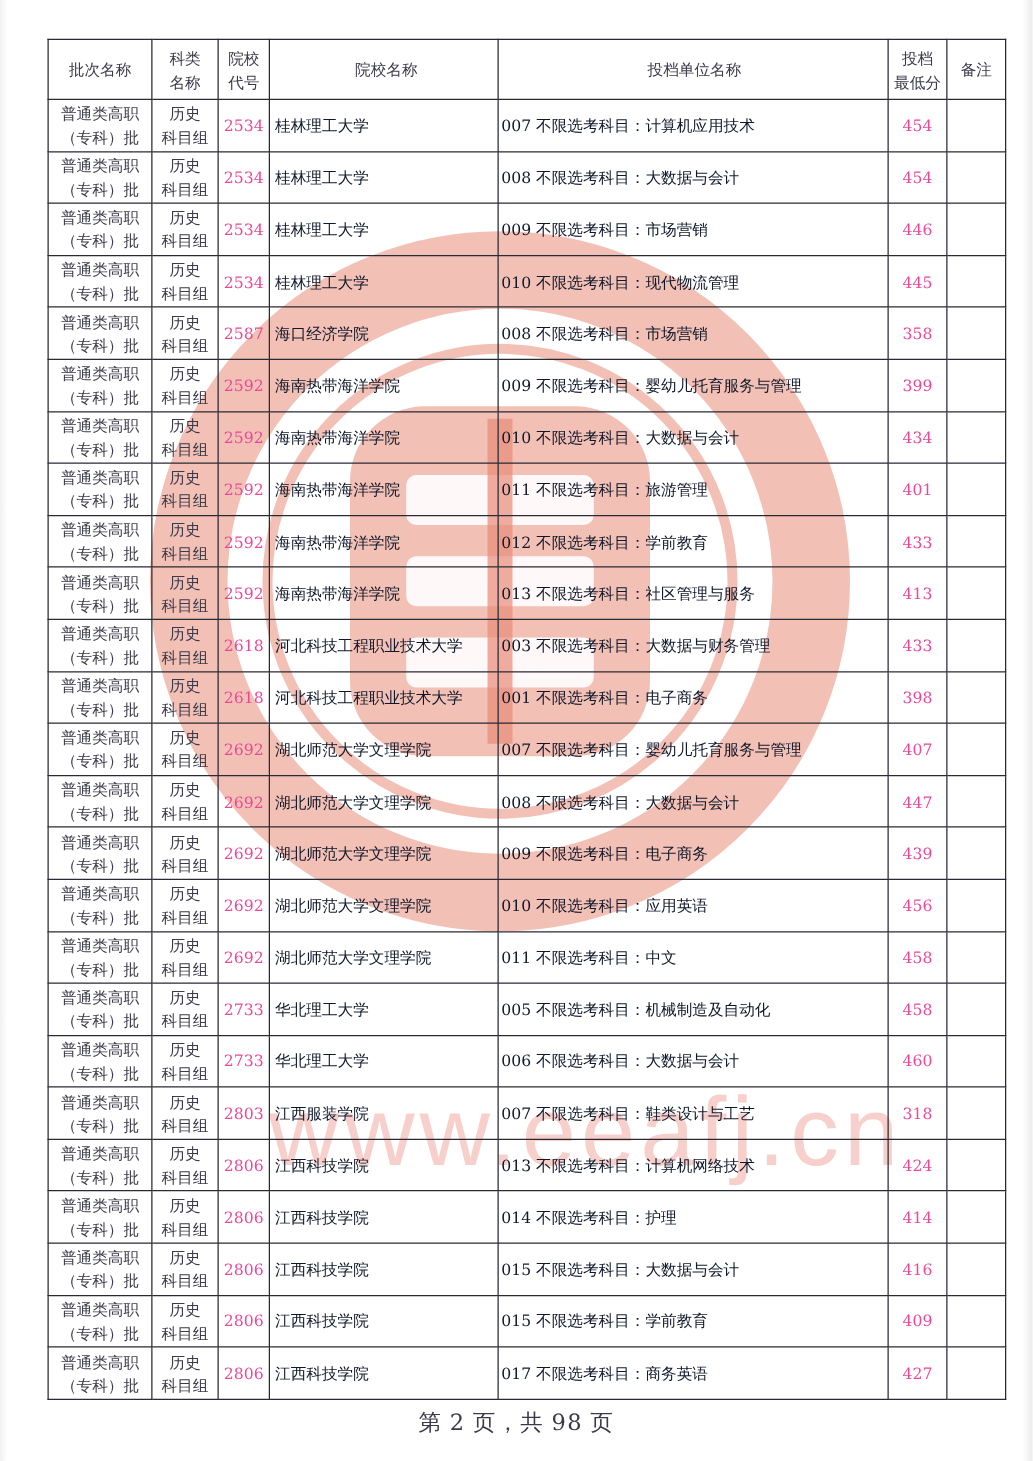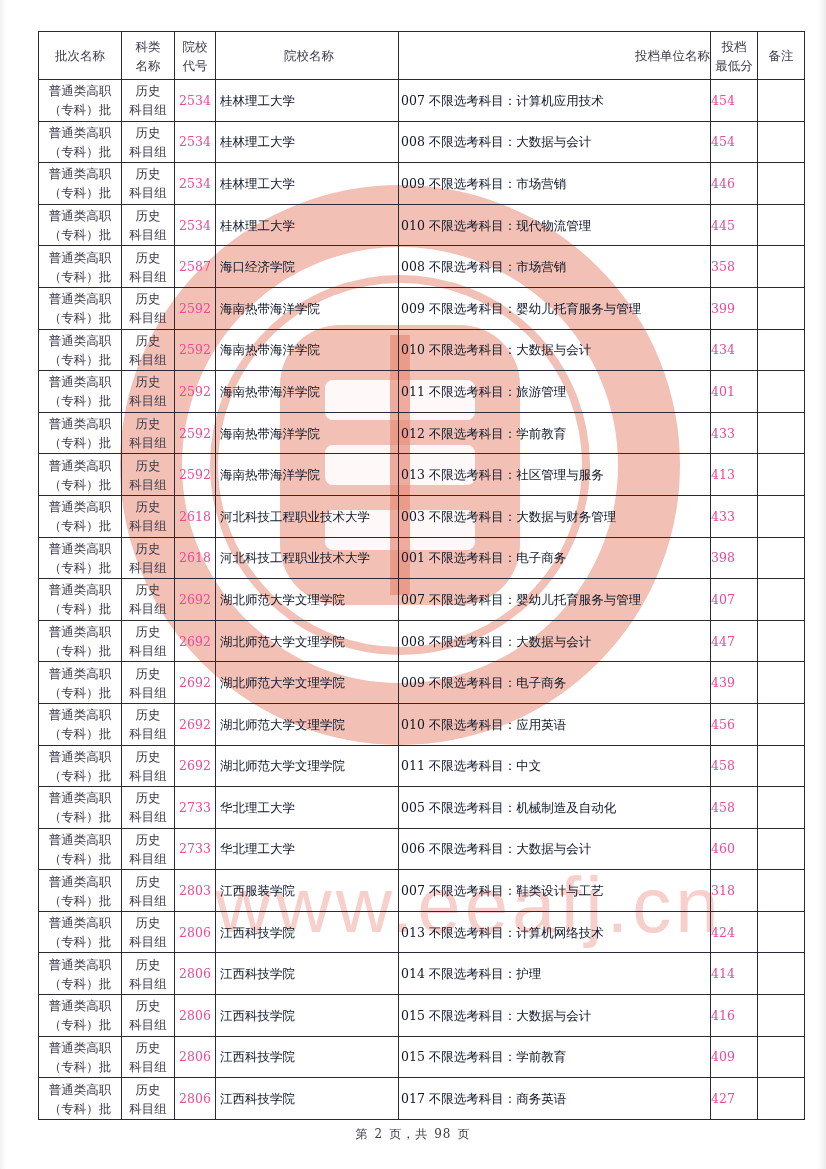--- a/index.html
+++ b/index.html
@@ -86,31 +86,31 @@
   table.score-table th {
     height: 47px;
     text-align: center;
     color: #3a3a4a;
   }
   .c-batch { width: 82px; text-align: center; }
   .c-type { width: 52px; text-align: center; }
   .c-code { width: 40px; text-align: center; }
   .c-school { width: 178px; text-align: left; padding-left: 4px !important; }
   .c-unit { width: 309px; text-align: left; padding-left: 2px !important; }
-  .c-score { width: 46px; text-align: left; }
+  .c-score { width: 46px; text-align: center; }
   .c-note { width: 46px; text-align: center; }
   td.c-code, td.c-score { font-size: 12.5px; color: #ec4899; }
   td.c-school, td.c-unit { color: #0f172a; }
   .two-line { display: block; }
   .footer {
     position: absolute;
     left: 0; width: 826px;
     top: 1126px;
     text-align: center;
-    font-size: 12px;
+    font-size: 18px;
     color: #3a3a4a;
     z-index: 2;
     letter-spacing: 1px;
   }
   .footer span { margin: 0 3px; }
 </style>
 </head>
 <body>
 
 <div class="page-edge"></div>
@@ -133,21 +133,21 @@
       <th class="c-batch">批次名称</th>
       <th class="c-type">
         <span class="two-line">科类</span>
         <span class="two-line">名称</span>
       </th>
       <th class="c-code">
         <span class="two-line">院校</span>
         <span class="two-line">代号</span>
       </th>
       <th class="c-school" style="text-align:center;padding-left:0;">院校名称</th>
-      <th class="c-unit" style="text-align:right;padding-left:0;">投档单位名称</th>
+      <th class="c-unit" style="text-align:center;padding-left:0;">投档单位名称</th>
       <th class="c-score">
         <span class="two-line">投档</span>
         <span class="two-line">最低分</span>
       </th>
       <th class="c-note">备注</th>
     </tr>
   </thead>
   <tbody id="table-body">
   <tr>
         <td class="c-batch">

